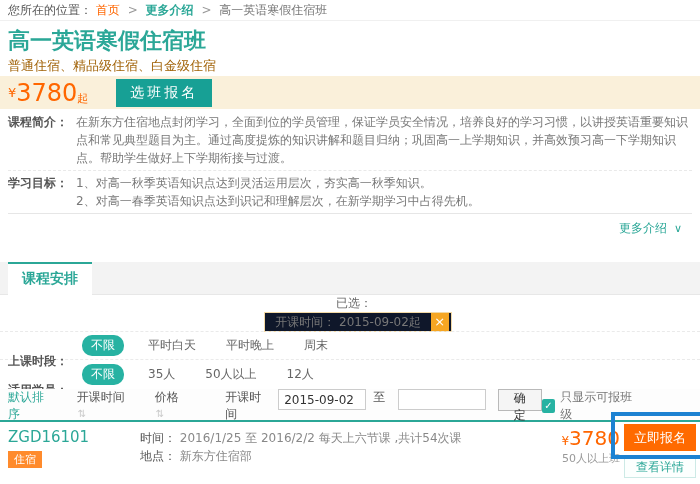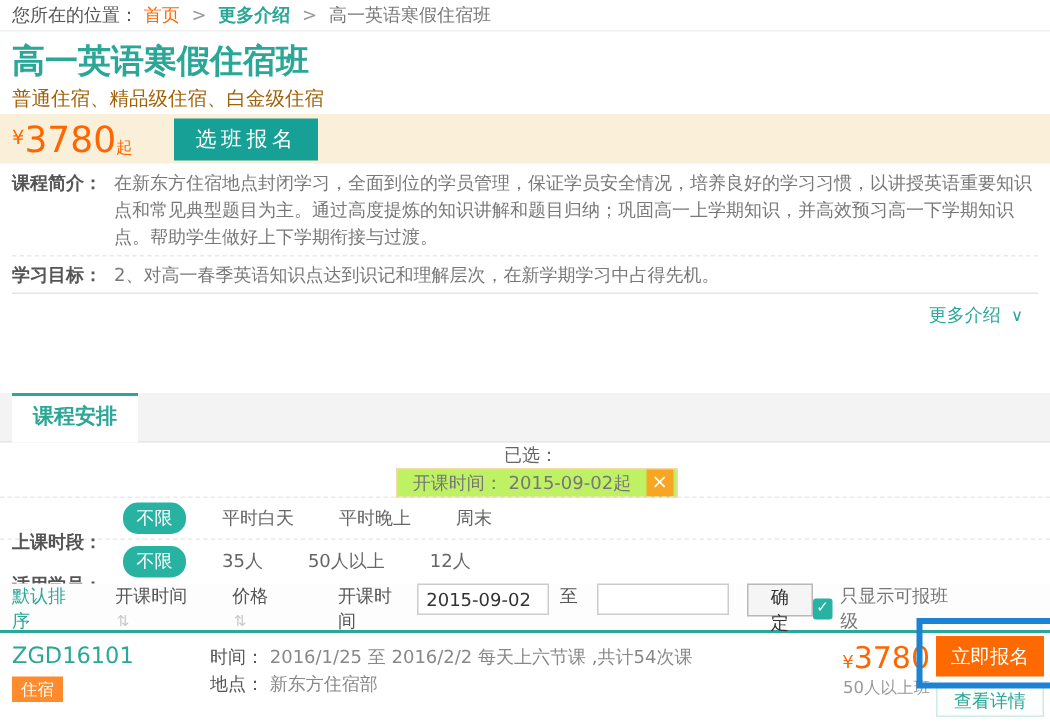--- a/index.html
+++ b/index.html
@@ -40,21 +40,21 @@
   .chev { font-size:11px; margin-left:3px; }
 
   
   #tabbar { top:262px; height:33px; background:#f3f3f3; border-bottom:1px solid #e7e7e7; }
   .tab-active { position:absolute; left:8px; top:0; width:84px; height:33px; background:#fff;
     border-top:2px solid #2ba797; color:#2ba797; font-size:14px; font-weight:bold;
     text-align:center; line-height:29px; cursor:pointer; }
 
   
   #selectedrow { top:295px; height:36px; display:flex; align-items:center; padding-left:8px;flex-direction:column; }
-  .chip { display:flex; align-items:center; border:1px solid #f3d9a4; margin-left:8px; height:22px; background:#bef264; }
+  .chip { display:flex; align-items:center; border:1px solid #f3d9a4; margin-left:8px; height:22px; background:#0f172a; }
   .chip-text { padding:0 10px; color:#777; }
   .chip-close { width:18px; height:18px; background:#f6a623; color:#fff; text-align:center;
     line-height:17px; font-size:13px; margin-right:2px; cursor:pointer; }
 
   
   .filter-row { display:flex; align-items:center; padding-left:8px; height:29px; }
   #timefilter { top:331px; border-top:1px dashed #eaeaea; border-bottom:1px dashed #eaeaea; }
   #sizefilter { top:360px; }
   .f-label { font-weight:bold; color:#555;margin-top:32px; }
   .f-opt { margin-left:30px; color:#666; cursor:pointer; }
@@ -123,20 +123,21 @@
 </div>
 
 <div class="abs" id="intro">
   <div class="intro-row">
     <div class="intro-label">课程简介：</div>
     <div class="intro-text">在新东方住宿地点封闭学习，全面到位的学员管理，保证学员安全情况，培养良好的学习习惯，以讲授英语重要知识点和常见典型题目为主。通过高度提炼的知识讲解和题目归纳；巩固高一上学期知识，并高效预习高一下学期知识点。帮助学生做好上下学期衔接与过渡。</div>
   </div>
   <div class="intro-row last">
     <div class="intro-label">学习目标：</div>
     <div class="intro-text">
+      <div>1、对高一秋季英语知识点达到灵活运用层次，夯实高一秋季知识。</div>
       <div>2、对高一春季英语知识点达到识记和理解层次，在新学期学习中占得先机。</div>
     </div>
   </div>
   <div class="more-line">
     <span>更多介绍</span>
     <span class="chev">∨</span>
   </div>
 </div>
 
 <div class="abs" id="tabbar">

